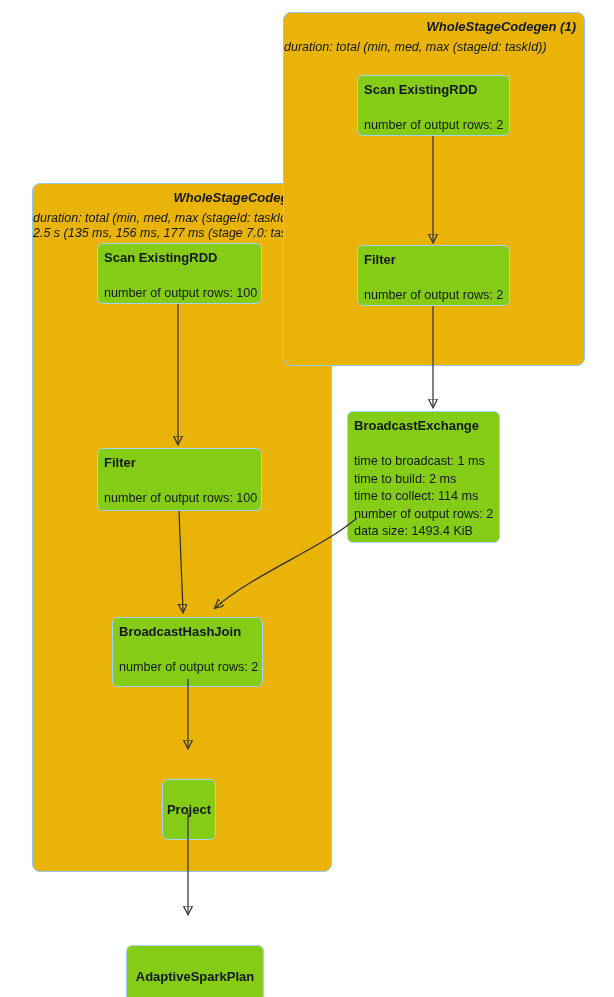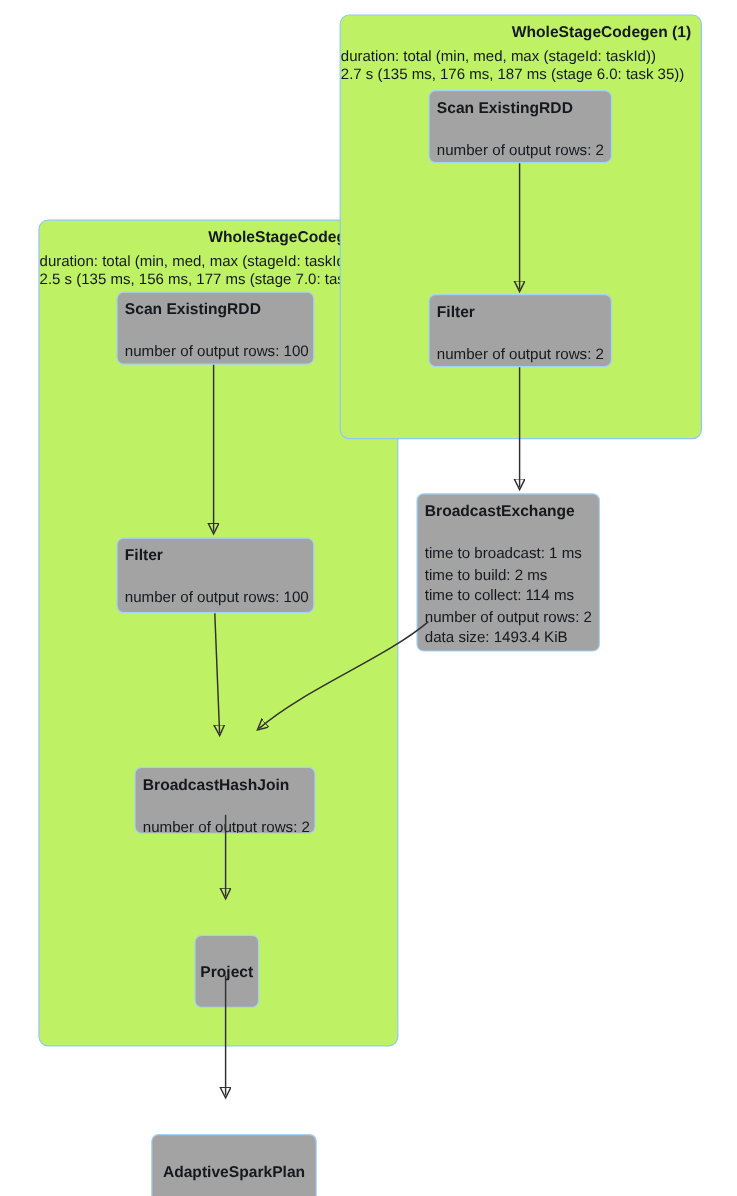--- a/index.html
+++ b/index.html
@@ -13,44 +13,45 @@
     overflow: hidden;
   }
   .canvas {
     position: absolute;
     left: 0; top: 0;
     width: 614px; height: 997px;
     background: #ffffff;
   }
   .cluster {
     position: absolute;
-    background: #bef264;
+    background: #eab308;
     border: 1px solid #8ec8f3;
     border-radius: 8px;
+    font-style: italic;
   }
   .cluster-left  { left: 32px;  top: 183px; width: 300px; height: 689px; z-index: 1; }
   .cluster-right { left: 283px; top: 12px;  width: 302px; height: 354px; z-index: 2; }
   .cluster-title {
     padding: 6px 8px 0 0;
     text-align: right;
     font-weight: bold;
     font-size: 13px;
     line-height: 16px;
     white-space: nowrap;
   }
   .cluster-duration {
     padding: 5px 7px 0 0;
     text-align: left;
     font-size: 12.5px;
     line-height: 14.5px;
     white-space: nowrap;
   }
   .node {
     position: absolute;
-    background: #a3a3a3;
+    background: #84cc16;
     border: 1px solid #a3d3f6;
     border-radius: 6px;
     z-index: 3;
     padding: 6px 6px 0 6px;
     font-size: 12.6px;
     white-space: nowrap;
     overflow: hidden;
   }
   .node-title {
     font-weight: bold;
@@ -65,21 +66,21 @@
     justify-content: center;
     padding: 0;
     margin-top: 27px;
   }
   .node--label-only .node-title { margin-bottom: 0; }
   .node-scan-left  { left: 97px;  top: 243px; width: 165px; height: 61px; }
   .node-filter-left{ left: 97px;  top: 448px; width: 165px; height: 63px; }
   .node-scan-right { left: 357px; top: 75px;  width: 153px; height: 61px; }
   .node-filter-right{ left: 357px; top: 245px; width: 153px; height: 61px; }
   .node-broadcast-exchange { left: 347px; top: 411px; width: 153px; height: 132px; }
-  .node-broadcast-hash-join { left: 112px; top: 639px; width: 151px; height: 56px; }
+  .node-broadcast-hash-join { left: 112px; top: 617px; width: 151px; height: 70px; }
   .node-project { left: 162px; top: 752px; width: 54px; height: 61px; }
   .node-adaptive-spark-plan { left: 126px; top: 918px; width: 138px; height: 64px; }
   .edges {
     position: absolute;
     left: 0; top: 0;
     width: 614px; height: 997px;
     z-index: 4;
     pointer-events: none;
   }
   .edges path {
@@ -98,21 +99,20 @@
     <div class="cluster-duration">
       <div>duration: total (min, med, max (stageId: taskId))</div>
       <div>2.5 s (135 ms, 156 ms, 177 ms (stage 7.0: task 36))</div>
     </div>
   </div>
 
   <div class="cluster cluster-right">
     <div class="cluster-title">WholeStageCodegen (1)</div>
     <div class="cluster-duration">
       <div>duration: total (min, med, max (stageId: taskId))</div>
-      <div>2.7 s (135 ms, 176 ms, 187 ms (stage 6.0: task 35))</div>
     </div>
   </div>
 
   <div class="node node-scan-left">
     <div class="node-title">Scan ExistingRDD</div>
     <div class="node-metric">number of output rows: 100</div>
   </div>
 
   <div class="node node-filter-left">
     <div class="node-title">Filter</div>

